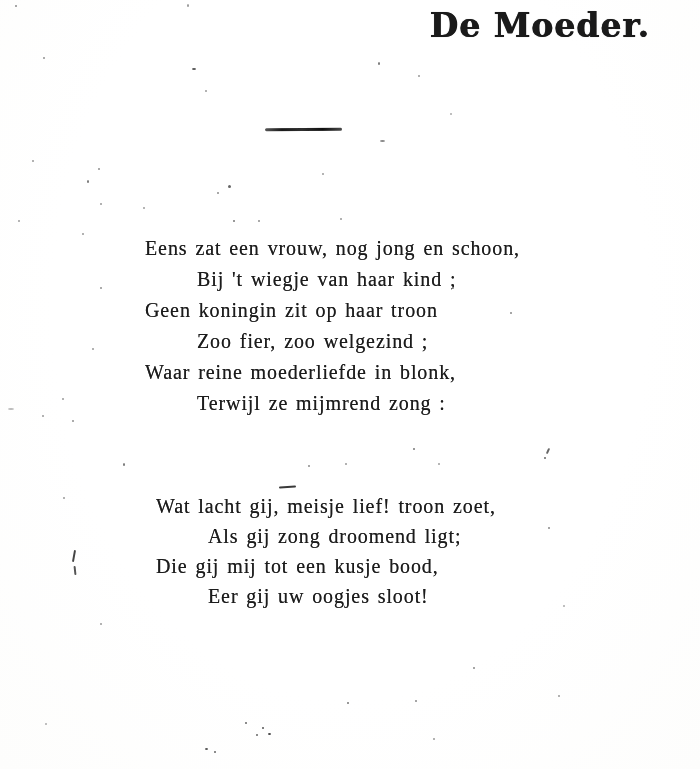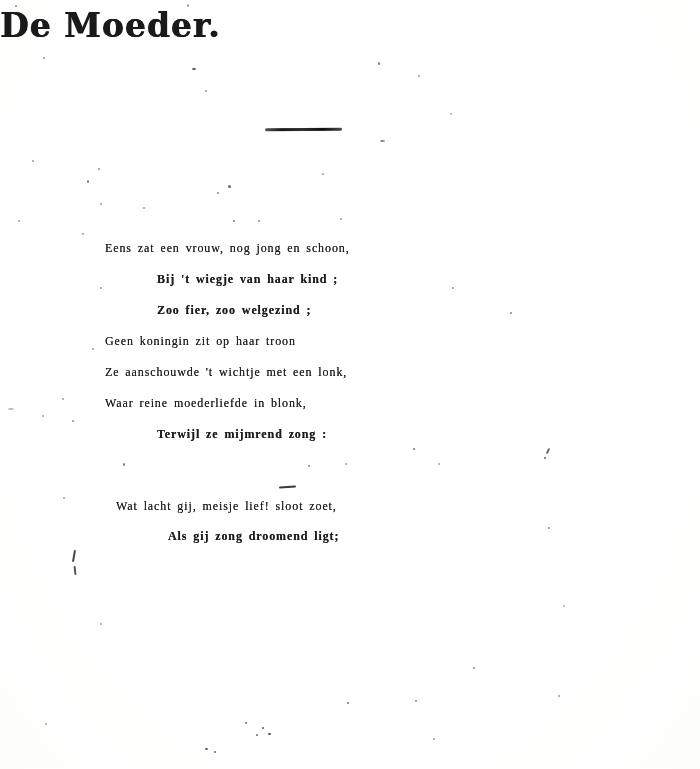--- a/index.html
+++ b/index.html
@@ -13,50 +13,52 @@
     height: 769px;
     background: radial-gradient(ellipse at 50% 40%, #ffffff 60%, #fdfdfc 100%);
     overflow: hidden;
     font-family: "Liberation Serif", serif;
   }
   .title {
     position: absolute;
     top: 6px;
     left: 0;
     width: 640px;
-    text-align: left;
+    text-align: right;
     font-family: "DejaVu Serif", serif;
     font-weight: bold;
     font-size: 33px;
     letter-spacing: 1px;
     color: #1a1a1a;
     text-shadow: 0.6px 0 0 #1a1a1a, 0 0 0.7px rgba(0,0,0,0.55);
+    padding-left: 10px;
   }
   .divider {
     position: absolute;
     top: 128px;
     left: 265px;
     width: 77px;
     height: 3px;
     border-radius: 2px;
     background: linear-gradient(90deg,#575757,#191919 22%,#303030 48%,#0f0f0f 75%,#4a4a4a);
     transform: rotate(-0.5deg);
   }
   .stanza {
     position: absolute;
-    font-size: 12px;
+    font-size: 20px;
     color: #1c1c1c;
     letter-spacing: 0.9px;
     word-spacing: 2px;
     white-space: nowrap;
     text-shadow: 0 0 0.6px rgba(25,25,25,0.75);
+    margin-left: 40px;
   }
   #stanza1 { left: 105px; top: 233px; line-height: 31px; }
   #stanza2 { left: 116px; top: 491px; line-height: 30px; }
-  .stanza .line.indent { margin-left: 52px; font-weight: bold; }
+  .stanza .line.indent { margin-left: 52px; }
   .speck {
     position: absolute;
     border-radius: 50%;
   }
   .mark {
     position: absolute;
     background: #444;
   }
   .mark-dash-meisje {
     left: 279px; top: 486px; width: 17px; height: 2px;
@@ -80,30 +82,31 @@
 
 <div class="page">
 
   <div class="title">De Moeder.</div>
 
   <div class="divider"></div>
 
   <div class="stanza" id="stanza1">
       <div class="line">Eens zat een vrouw, nog jong en schoon,</div>
       <div class="line indent">Bij 't wiegje van haar kind ;</div>
+      <div class="line">Geen koningin zit op haar troon</div>
       <div class="line indent">Zoo fier, zoo welgezind ;</div>
-      <div class="line">Geen koningin zit op haar troon</div>
-      <div class="line">Ze aanschouwde 't wichtje met een lonk,</div>
       <div class="line">Waar reine moederliefde in blonk,</div>
       <div class="line indent">Terwijl ze mijmrend zong :</div>
     </div>
 
   <div class="stanza" id="stanza2">
-      <div class="line">Wat lacht gij, meisje lief! sloot zoet,</div>
+      <div class="line">Wat lacht gij, meisje lief! troon zoet,</div>
       <div class="line indent">Als gij zong droomend ligt;</div>
+      <div class="line">Die gij mij tot een kusje bood,</div>
+      <div class="line indent">Eer gij uw oogjes sloot!</div>
     </div>
 
   <div class="mark mark-dash-meisje"></div>
   <div class="mark mark-left-stroke1"></div>
   <div class="mark mark-left-stroke2"></div>
   <div class="mark mark-right-slash"></div>
 
   <div id="noise">
       <div class="speck" style="left: 15px; top: 5px; width: 2px; height: 2px; background: rgb(138, 138, 138);"></div>
       <div class="speck" style="left: 187px; top: 4px; width: 2px; height: 3px; background: rgb(153, 153, 153);"></div>

